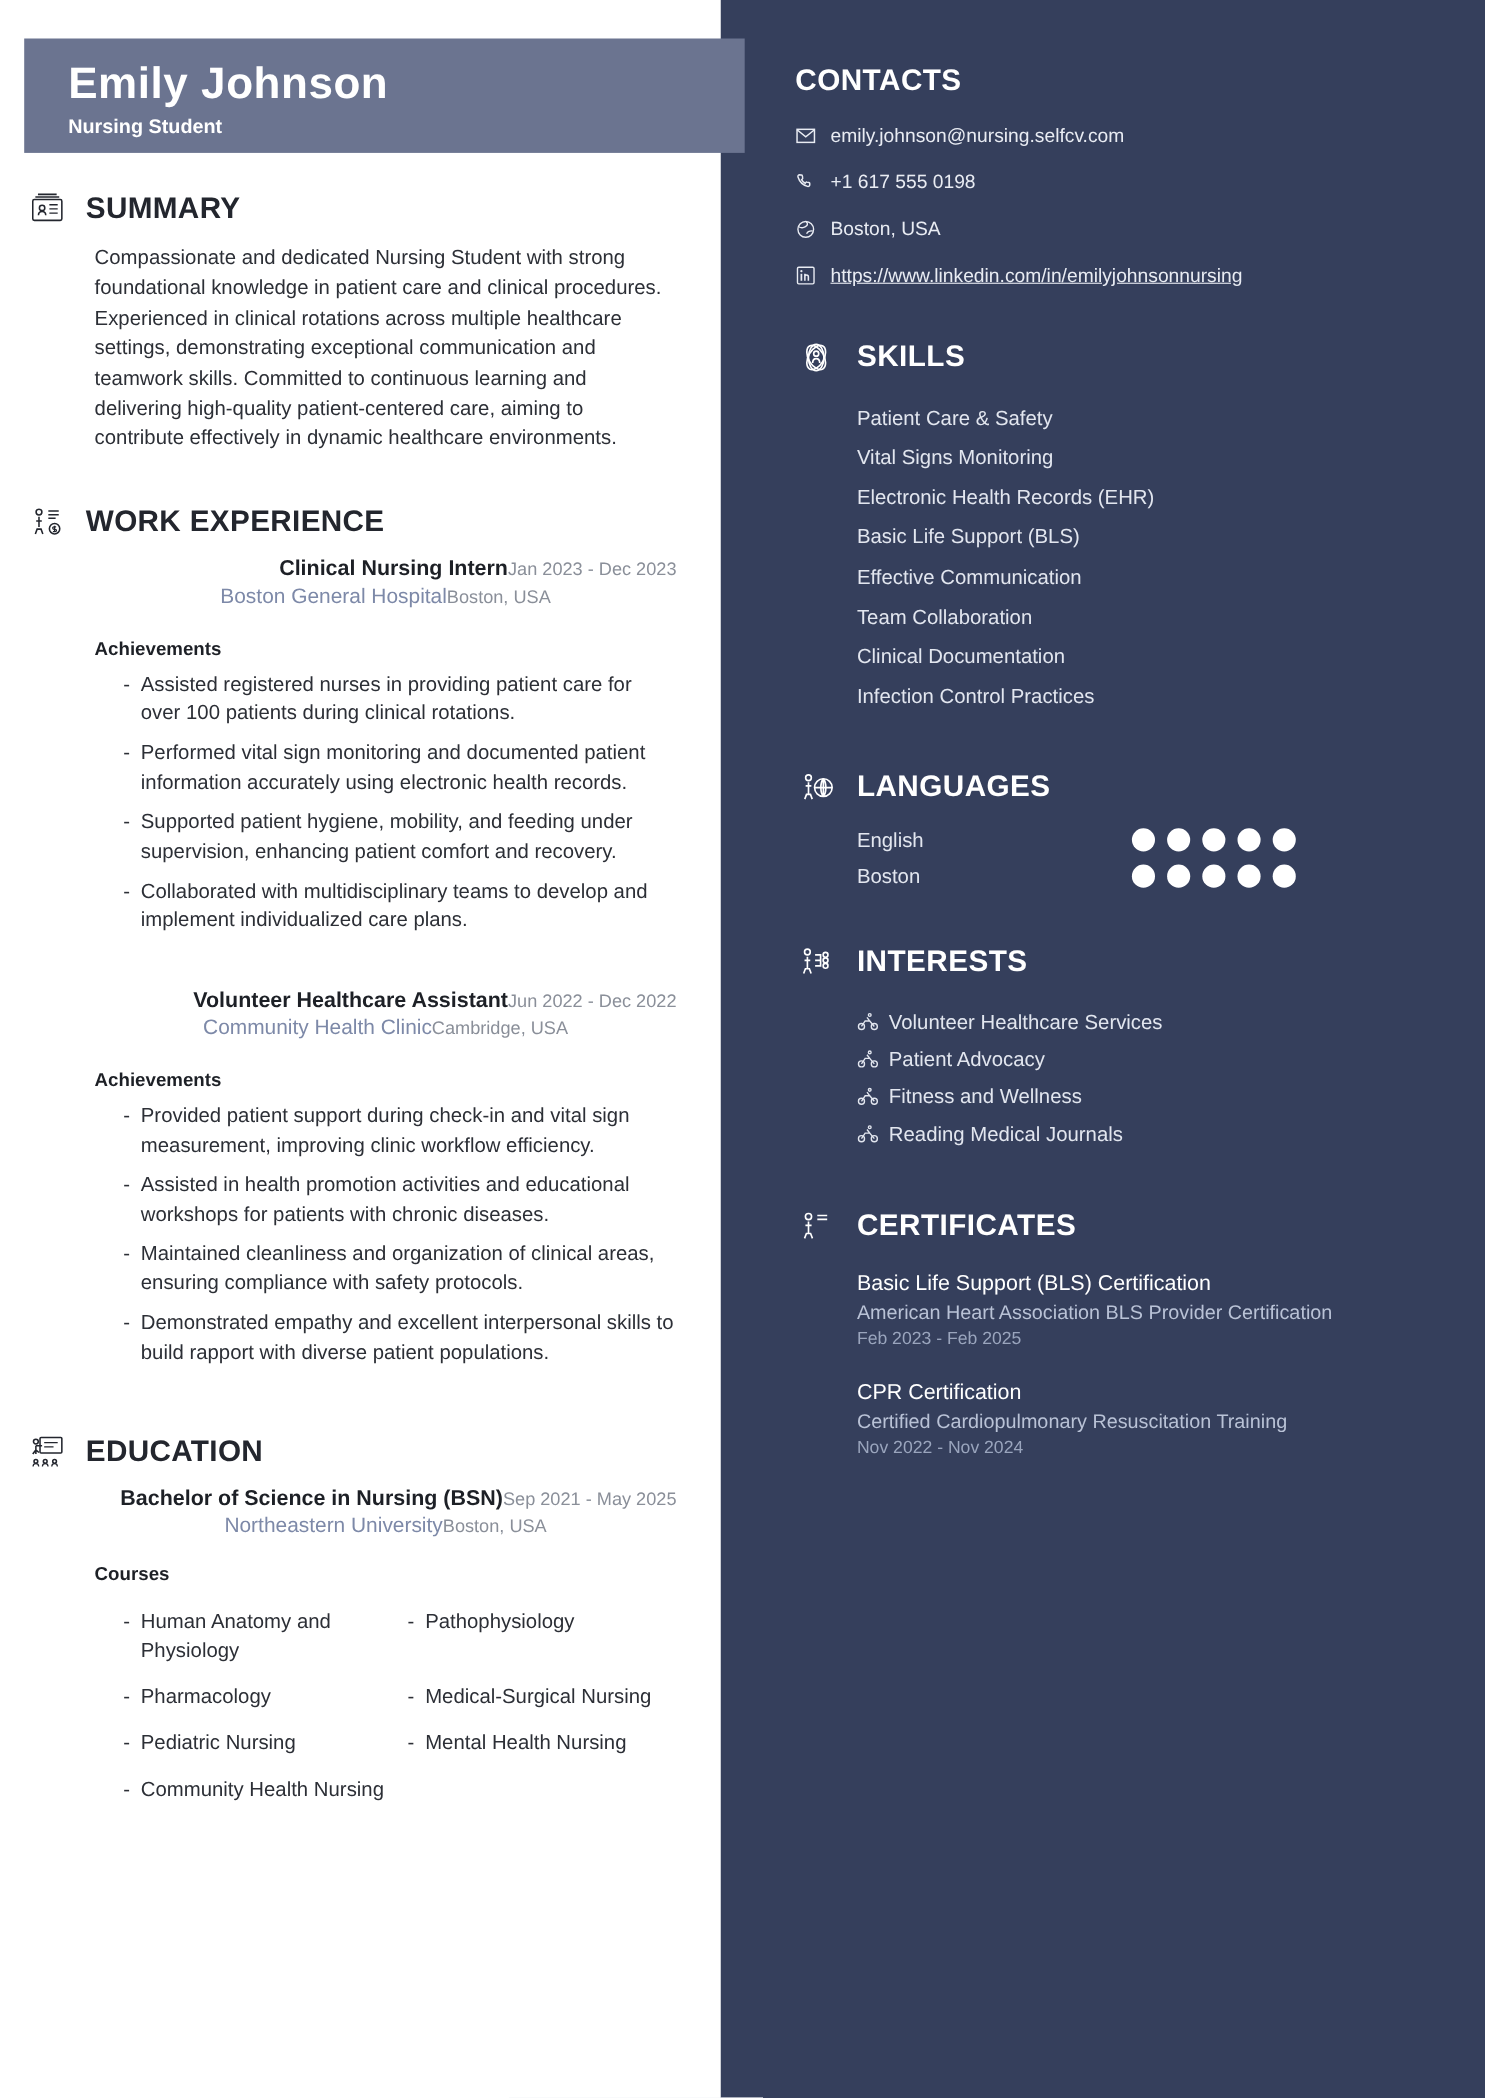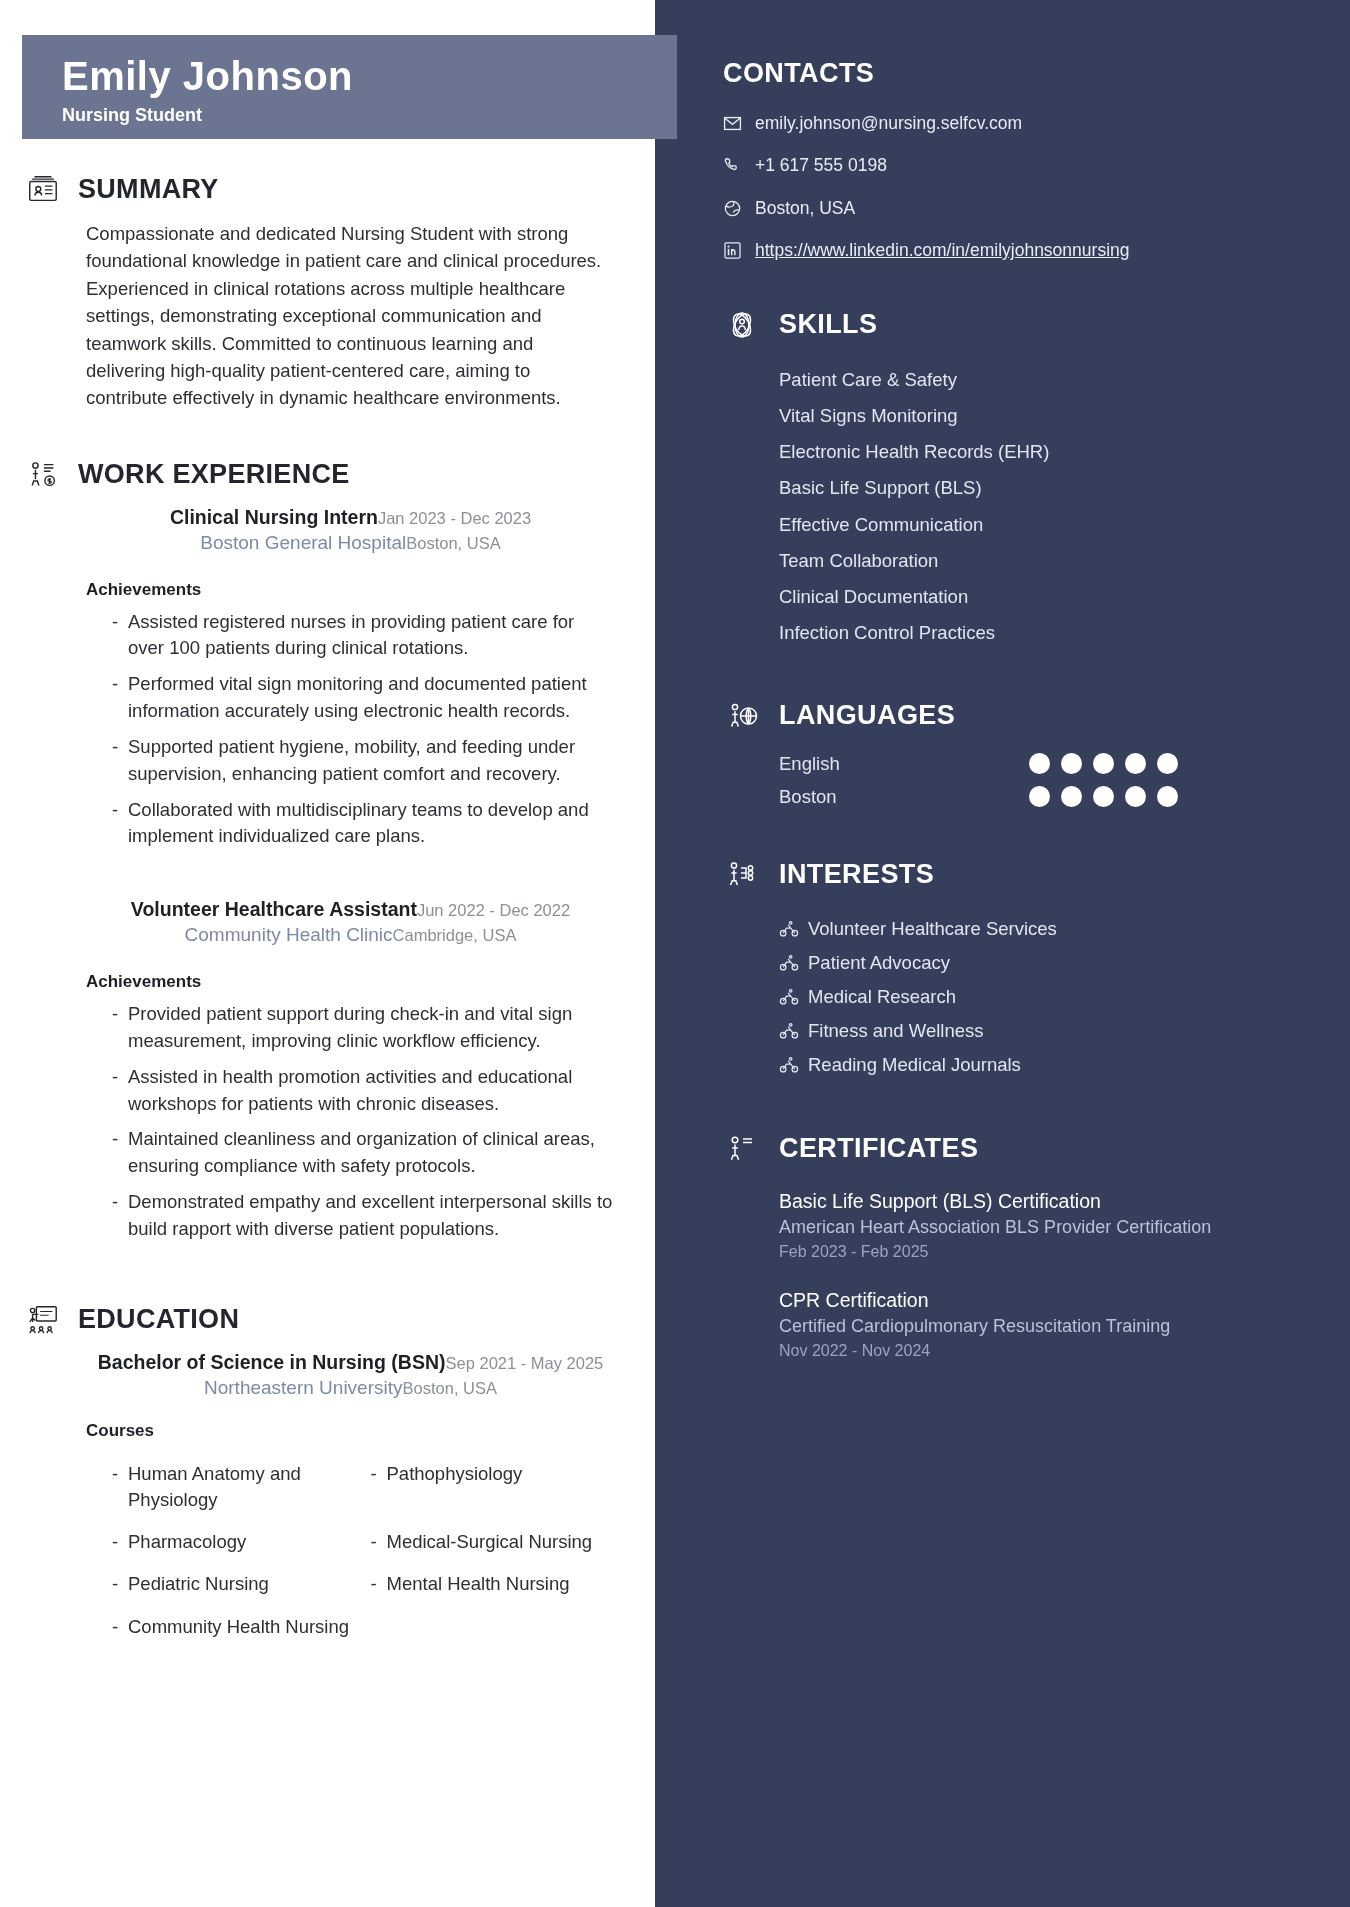--- a/index.html
+++ b/index.html
@@ -180,21 +180,21 @@
     padding-left: 62px;
     font-size: 18.5px;
     line-height: 1.48;
     color: #2c2f36;
     margin-bottom: 44px;
   }
 
   .job { padding-left: 62px; margin-bottom: 16px; }
   .job-top {
     display: flex;
-    justify-content: center;
+    justify-content: flex-end;
     align-items: baseline;
   }
   .job-title {
     font-size: 19.5px;
     font-weight: 800;
     color: #1d2026;
   }
   .job-date {
     font-size: 16.5px;
     color: #8a8f99;
@@ -415,31 +415,20 @@
           <svg viewBox="0 0 24 24" width="20" height="20" fill="none" stroke="#e2e6ef" stroke-width="1.5">
             <circle cx="5" cy="17" r="3.3"></circle>
               <circle cx="19" cy="17" r="3.3"></circle>
             <circle cx="14" cy="4.5" r="1.5"></circle>
             <path d="M5 17l4-6h5l-3-4M14 11l5 6"></path>
           </svg>
         </span>
         <span>Patient Advocacy</span>
       </div>
 
-      <div class="interest-item">
-        <span class="bi">
-          <svg viewBox="0 0 24 24" width="20" height="20" fill="none" stroke="#e2e6ef" stroke-width="1.5">
-            <circle cx="5" cy="17" r="3.3"></circle>
-              <circle cx="19" cy="17" r="3.3"></circle>
-            <circle cx="14" cy="4.5" r="1.5"></circle>
-            <path d="M5 17l4-6h5l-3-4M14 11l5 6"></path>
-          </svg>
-        </span>
-        <span>Medical Research</span>
-      </div>
 
       <div class="interest-item">
         <span class="bi">
           <svg viewBox="0 0 24 24" width="20" height="20" fill="none" stroke="#e2e6ef" stroke-width="1.5">
             <circle cx="5" cy="17" r="3.3"></circle>
               <circle cx="19" cy="17" r="3.3"></circle>
             <circle cx="14" cy="4.5" r="1.5"></circle>
             <path d="M5 17l4-6h5l-3-4M14 11l5 6"></path>
           </svg>
         </span>

